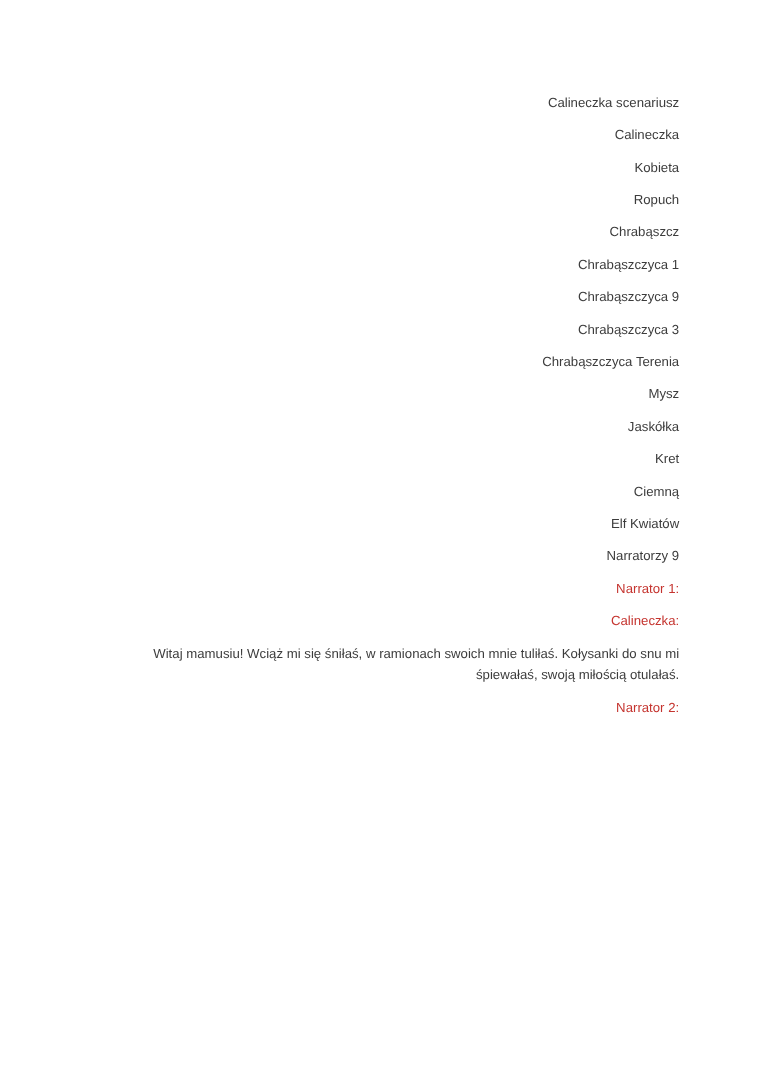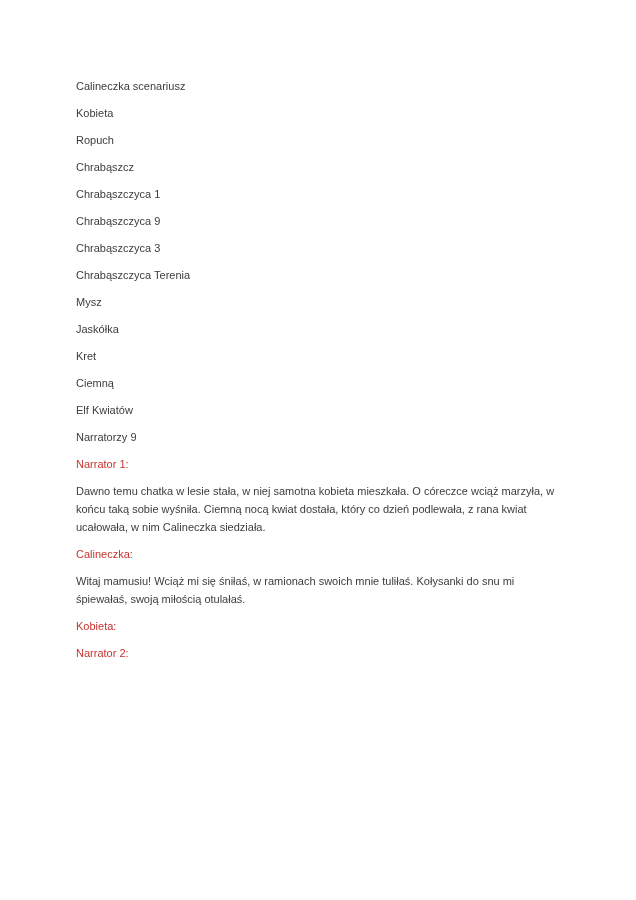--- a/index.html
+++ b/index.html
@@ -16,60 +16,60 @@
   }
   .page{
     box-sizing:border-box;
     width:636px;height:900px;
     padding:77px 70px 0 76px;
     background:var(--page-bg);
     color:var(--body-text);
     font-size:11px;
     line-height:18px;
     overflow:hidden;
+    text-align:right;
   }
   .page p{
     margin:0 0 9px 0;
     font-size:11px;
     line-height:18px;
   }
   .script{
   }
   .speaker{
     color:var(--speaker-red);
   }
 </style>
 </head>
 <body>
 
 <div class="page">
 
   <p>Calineczka scenariusz</p>
 
   <div>
+    <p>Calineczka</p>
     <p>Kobieta</p>
     <p>Ropuch</p>
     <p>Chrabąszcz</p>
     <p>Chrabąszczyca 1</p>
     <p>Chrabąszczyca 9</p>
     <p>Chrabąszczyca 3</p>
     <p>Chrabąszczyca Terenia</p>
     <p>Mysz</p>
     <p>Jaskółka</p>
     <p>Kret</p>
     <p>Ciemną</p>
     <p>Elf Kwiatów</p>
     <p>Narratorzy 9</p>
   </div>
 
   <div class="script">
     <p class="speaker">Narrator 1:</p>
-    <p>Dawno temu chatka w lesie stała, w niej samotna kobieta mieszkała. O córeczce wciąż marzyła, w końcu taką sobie wyśniła. Ciemną nocą kwiat dostała, który co dzień podlewała, z rana kwiat ucałowała, w nim Calineczka siedziała.</p>
 
     <p class="speaker">Calineczka:</p>
     <p>Witaj mamusiu! Wciąż mi się śniłaś, w ramionach swoich mnie tuliłaś. Kołysanki do snu mi śpiewałaś, swoją miłością otulałaś.</p>
 
-    <p class="speaker">Kobieta:</p>
 
     <p class="speaker">Narrator 2:</p>
   </div>
 
 </div>
 
 </body></html>

